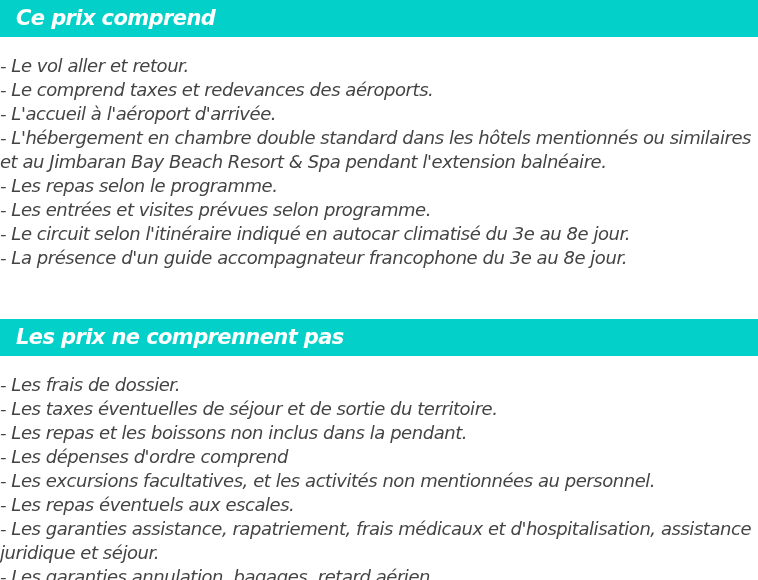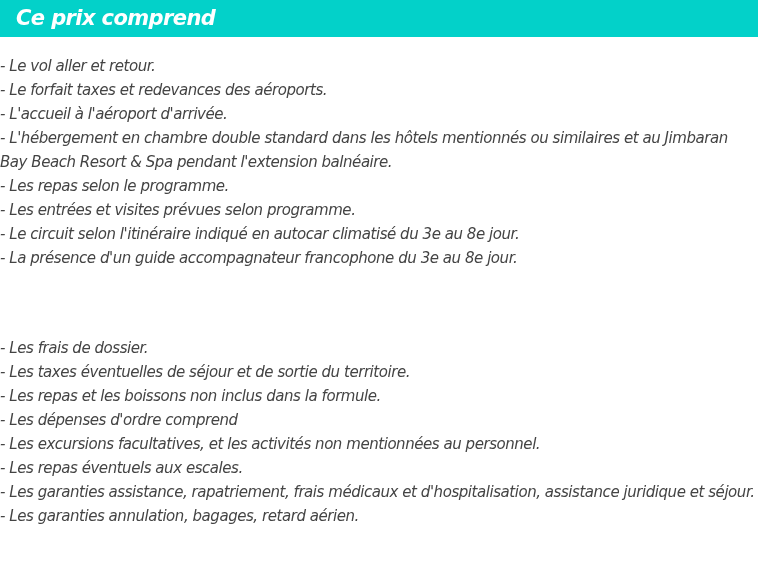--- a/index.html
+++ b/index.html
@@ -42,52 +42,55 @@
     }
     .item-list {
       list-style: none;
       margin: 0;
       padding: 0;
       margin-top: 17px;
     }
     .item {
       font-family: "DejaVu Sans", sans-serif;
       font-style: italic;
-      font-size: 15px;
+      font-size: 18px;
       letter-spacing: -0.45px;
       color: #444444;
       line-height: 24px;
       padding: 0;
       margin: 0;
       width: 758px;
     }
   </style>
 </head>
 <body>
 
 <div class="section" id="sec-included">
   <div class="section-header">
     <span class="section-title">Ce prix comprend</span>
   </div>
   <ul class="item-list">
     <li class="item">- Le vol aller et retour.</li>
-    <li class="item">- Le forfait taxes et redevances des aéroports.</li>
+    <li class="item">- Le comprend taxes et redevances des aéroports.</li>
     <li class="item">- L'accueil à l'aéroport d'arrivée.</li>
     <li class="item">- L'hébergement en chambre double standard dans les hôtels mentionnés ou similaires et au Jimbaran Bay Beach Resort &amp; Spa pendant l'extension balnéaire.</li>
     <li class="item">- Les repas selon le programme.</li>
     <li class="item">- Les entrées et visites prévues selon programme.</li>
     <li class="item">- Le circuit selon l'itinéraire indiqué en autocar climatisé du 3e au 8e jour.</li>
     <li class="item">- La présence d'un guide accompagnateur francophone du 3e au 8e jour.</li>
   </ul>
 </div>
 
 <div class="section" id="sec-excluded">
+  <div class="section-header">
+    <span class="section-title">Les prix ne comprennent pas</span>
+  </div>
   <ul class="item-list">
     <li class="item">- Les frais de dossier.</li>
     <li class="item">- Les taxes éventuelles de séjour et de sortie du territoire.</li>
-    <li class="item">- Les repas et les boissons non inclus dans la formule.</li>
+    <li class="item">- Les repas et les boissons non inclus dans la pendant.</li>
     <li class="item">- Les dépenses d'ordre comprend</li>
     <li class="item">- Les excursions facultatives, et les activités non mentionnées au personnel.</li>
     <li class="item">- Les repas éventuels aux escales.</li>
     <li class="item">- Les garanties assistance, rapatriement, frais médicaux et d'hospitalisation, assistance juridique et séjour.</li>
     <li class="item">- Les garanties annulation, bagages, retard aérien.</li>
   </ul>
 </div>
 
 </body></html>

